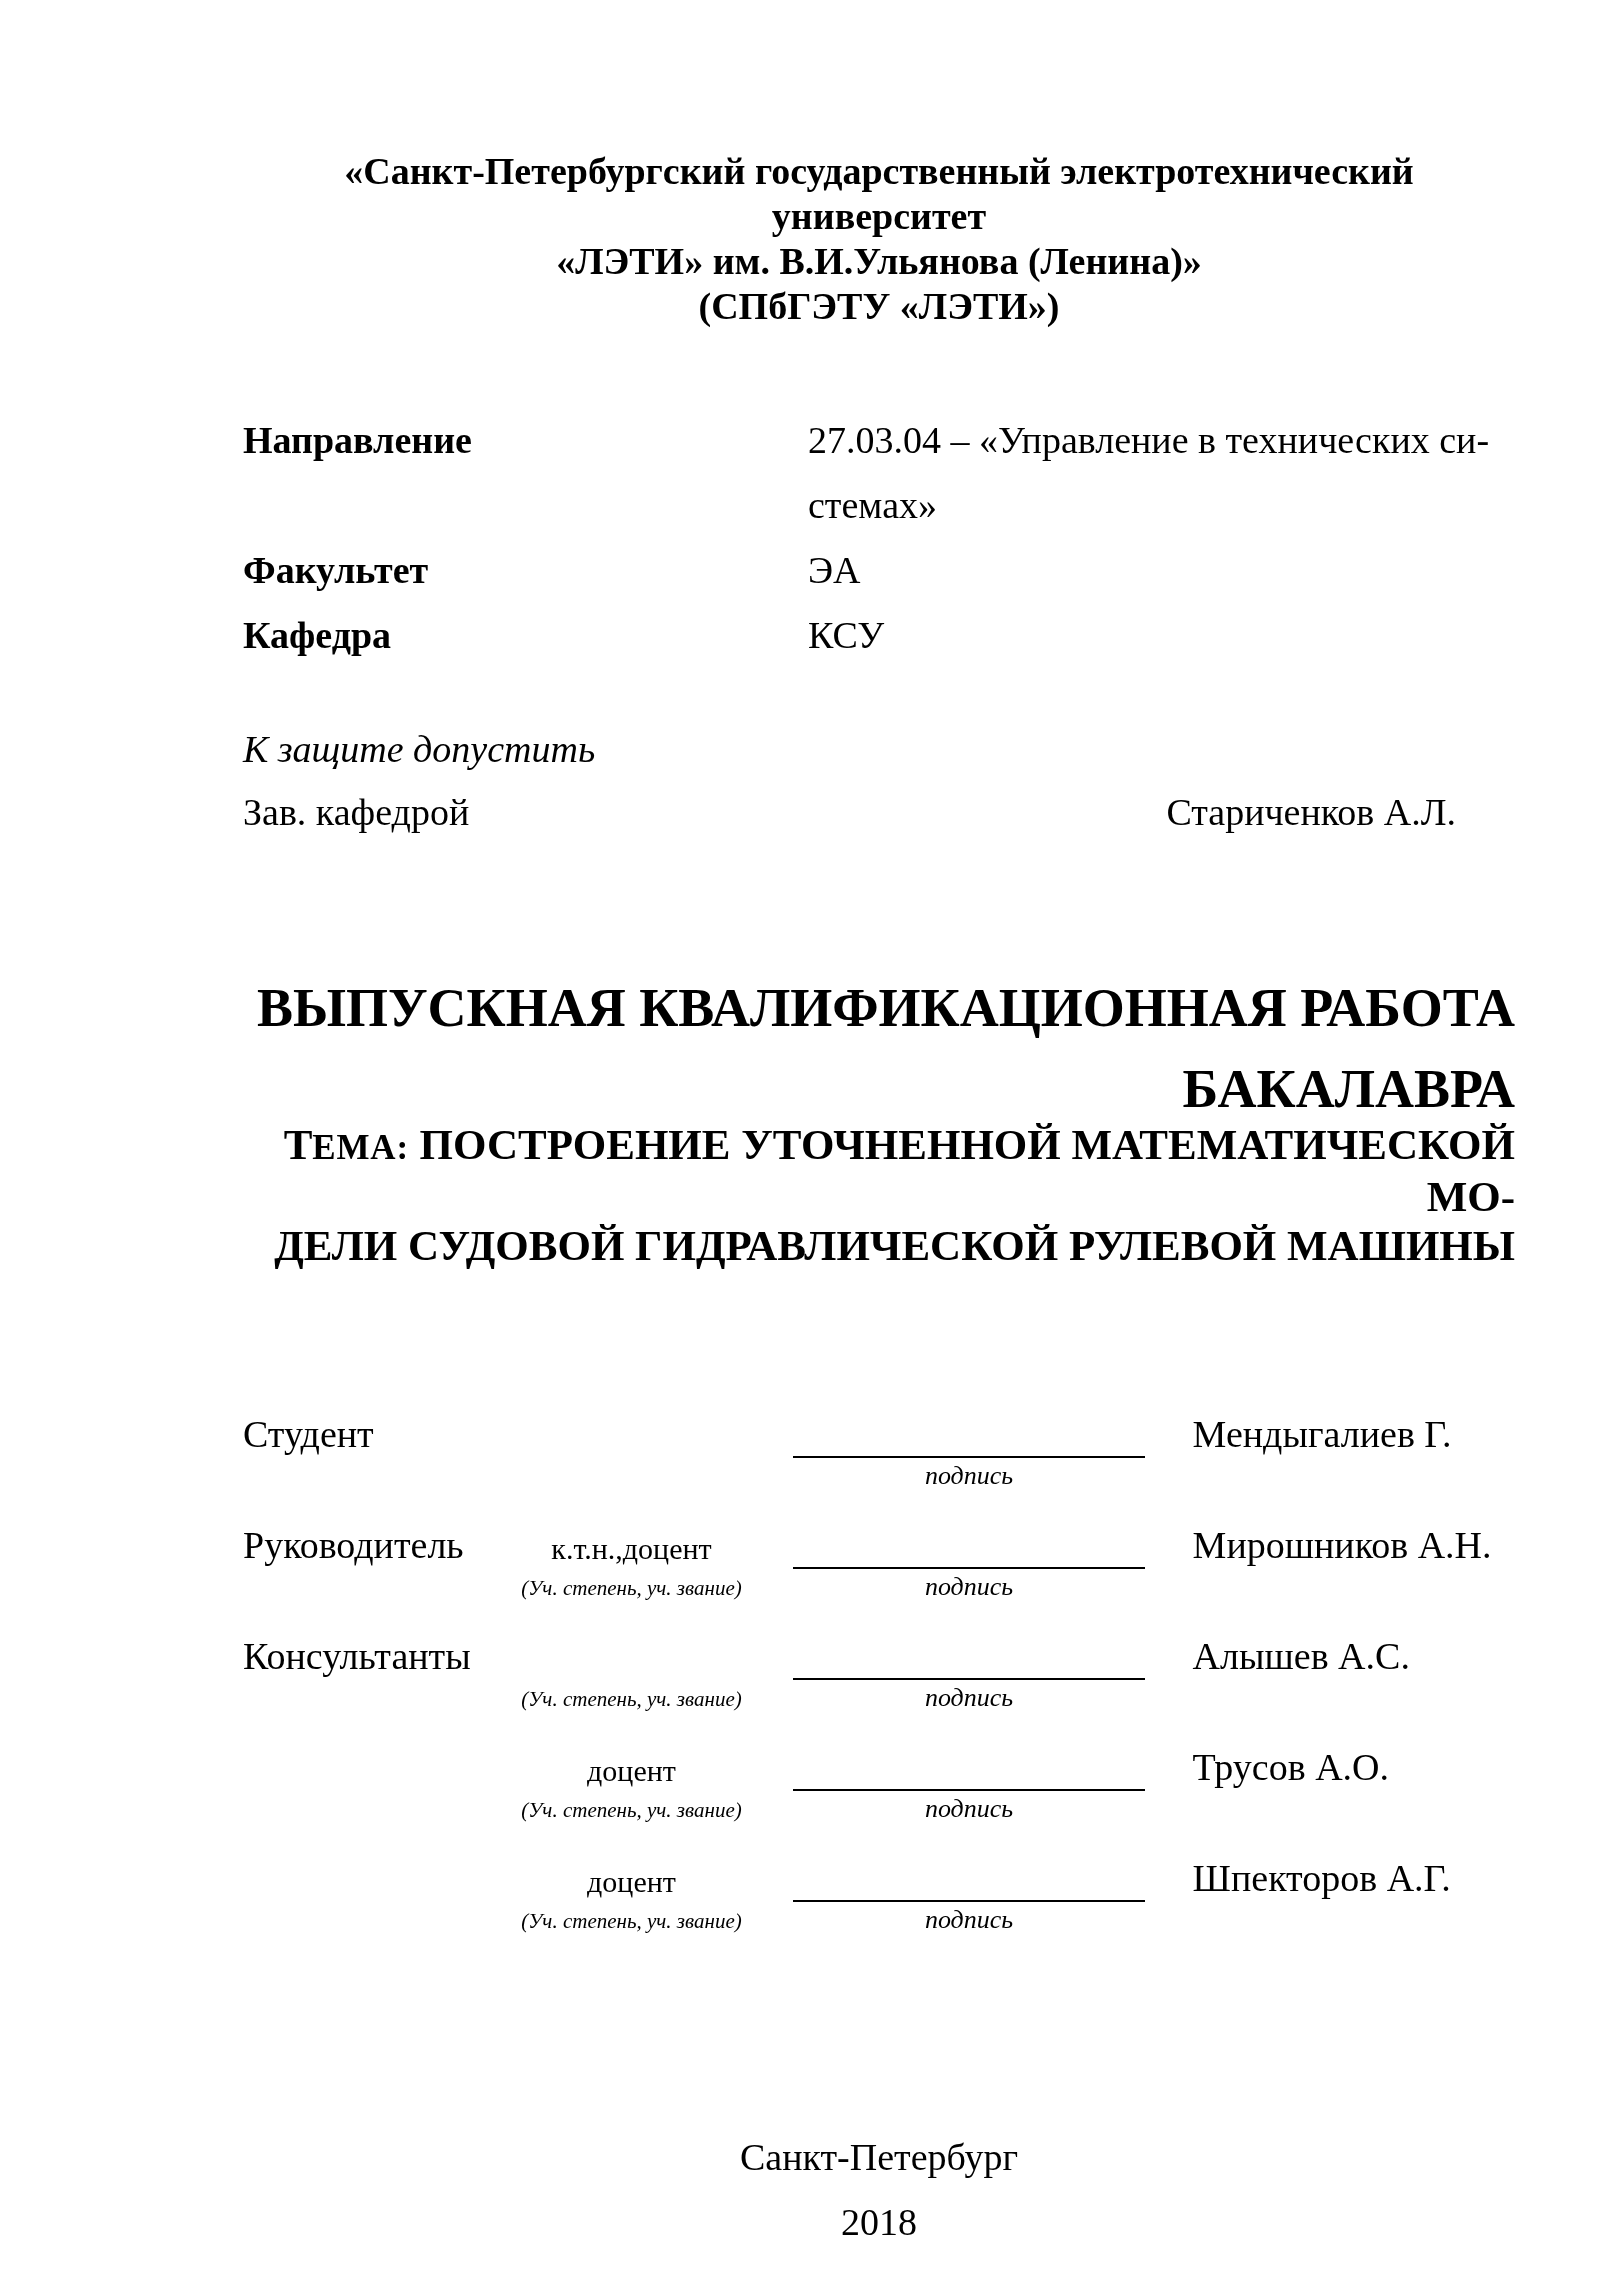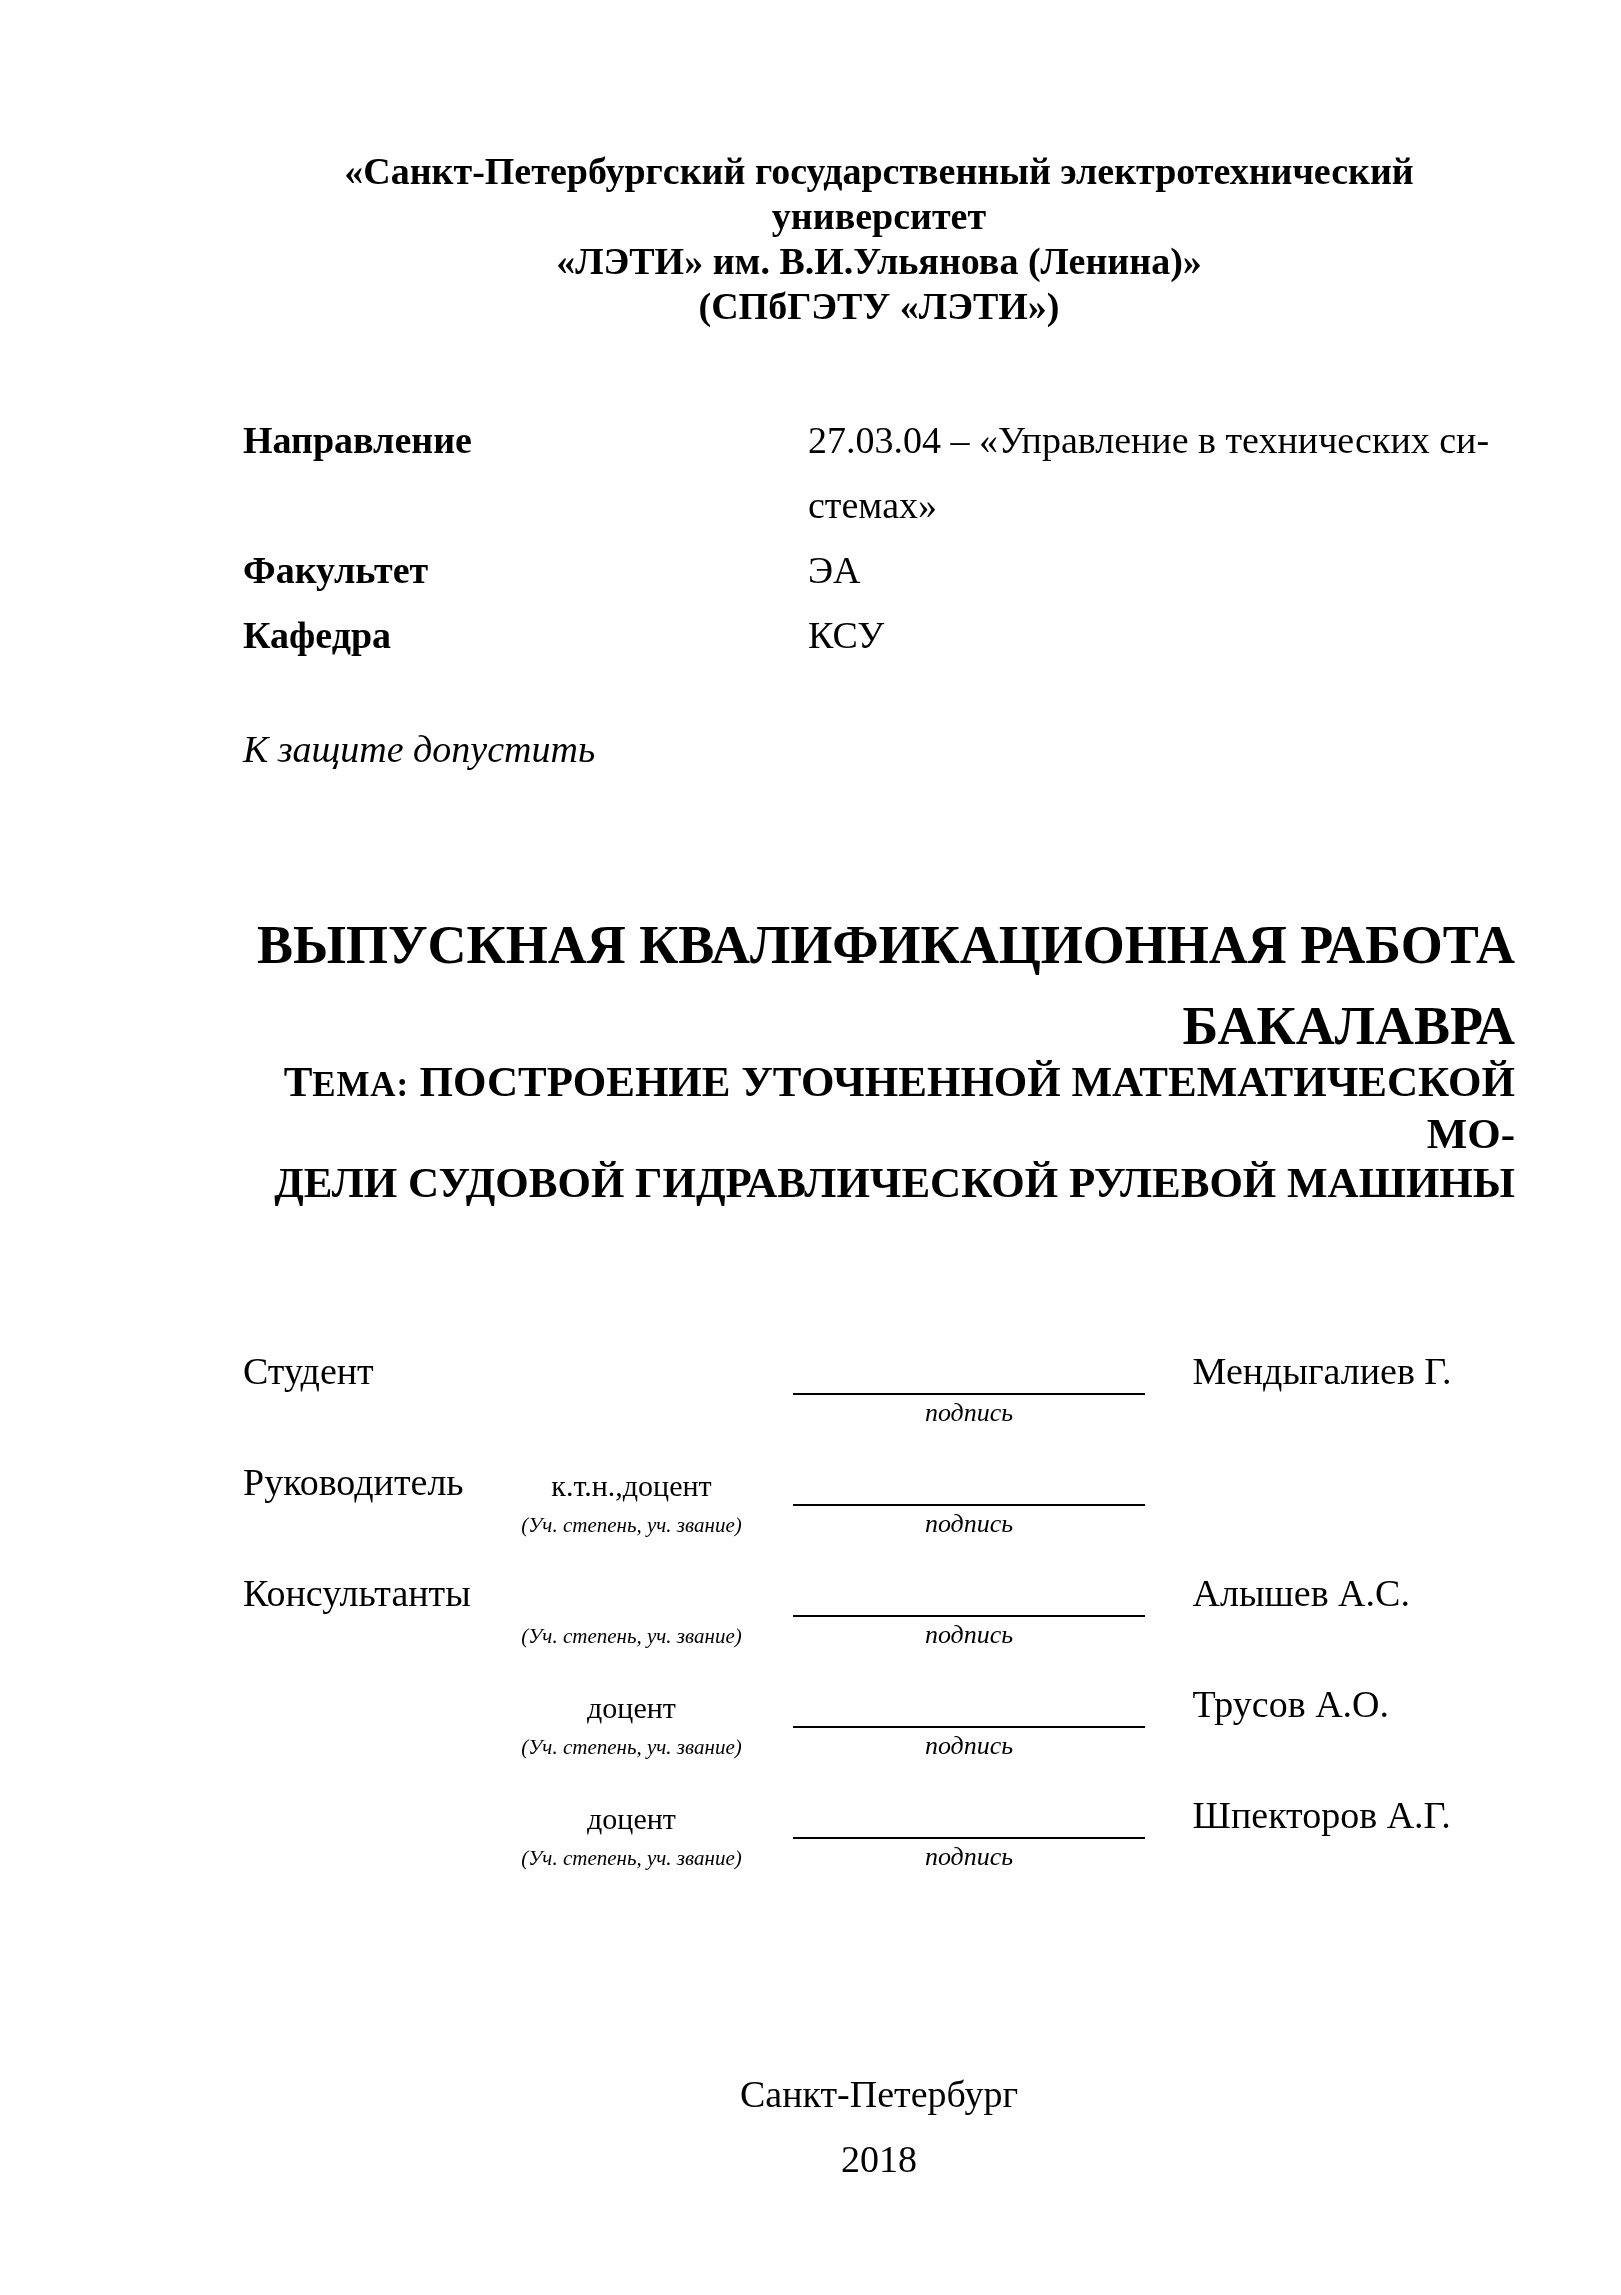--- a/index.html
+++ b/index.html
@@ -131,20 +131,24 @@
       <div class="field-value">ЭА</div>
     </div>
     <div class="field-row">
       <div class="field-label">Кафедра</div>
       <div class="field-value">КСУ</div>
     </div>
   </div>
 
   <div class="admission">
     <div class="admission-line1">К защите допустить</div>
+    <div class="admission-line2">
+      <span>Зав. кафедрой</span>
+      <span>Стариченков А.Л.</span>
+    </div>
   </div>
 
   <div class="title-block">
     <div class="title-line">ВЫПУСКНАЯ КВАЛИФИКАЦИОННАЯ РАБОТА</div>
     <div class="title-line second">БАКАЛАВРА</div>
     <div class="theme">
       <div><span class="theme-initial">Т</span><span class="theme-smallcaps">ЕМА:</span> <span>ПОСТРОЕНИЕ УТОЧНЕННОЙ МАТЕМАТИЧЕСКОЙ МО-</span></div>
       <div>ДЕЛИ СУДОВОЙ ГИДРАВЛИЧЕСКОЙ РУЛЕВОЙ МАШИНЫ</div>
     </div>
   </div>
@@ -157,20 +161,21 @@
       <div class="sig-line"></div>
       <div class="sig-name">Мендыгалиев Г.</div>
       <div class="sig-note"></div>
       <div class="sig-sign">подпись</div>
     </div>
 
     <div class="sig-row">
       <div class="sig-role">Руководитель</div>
       <div class="sig-degree">к.т.н.,доцент</div>
       <div class="sig-line"></div>
+      <div class="sig-name">Мирошников А.Н.</div>
       <div class="sig-note">(Уч. степень, уч. звание)</div>
       <div class="sig-sign">подпись</div>
     </div>
 
     <div class="sig-row">
       <div class="sig-role">Консультанты</div>
       <div class="sig-degree"></div>
       <div class="sig-line"></div>
       <div class="sig-name">Алышев А.С.</div>
       <div class="sig-note">(Уч. степень, уч. звание)</div>

